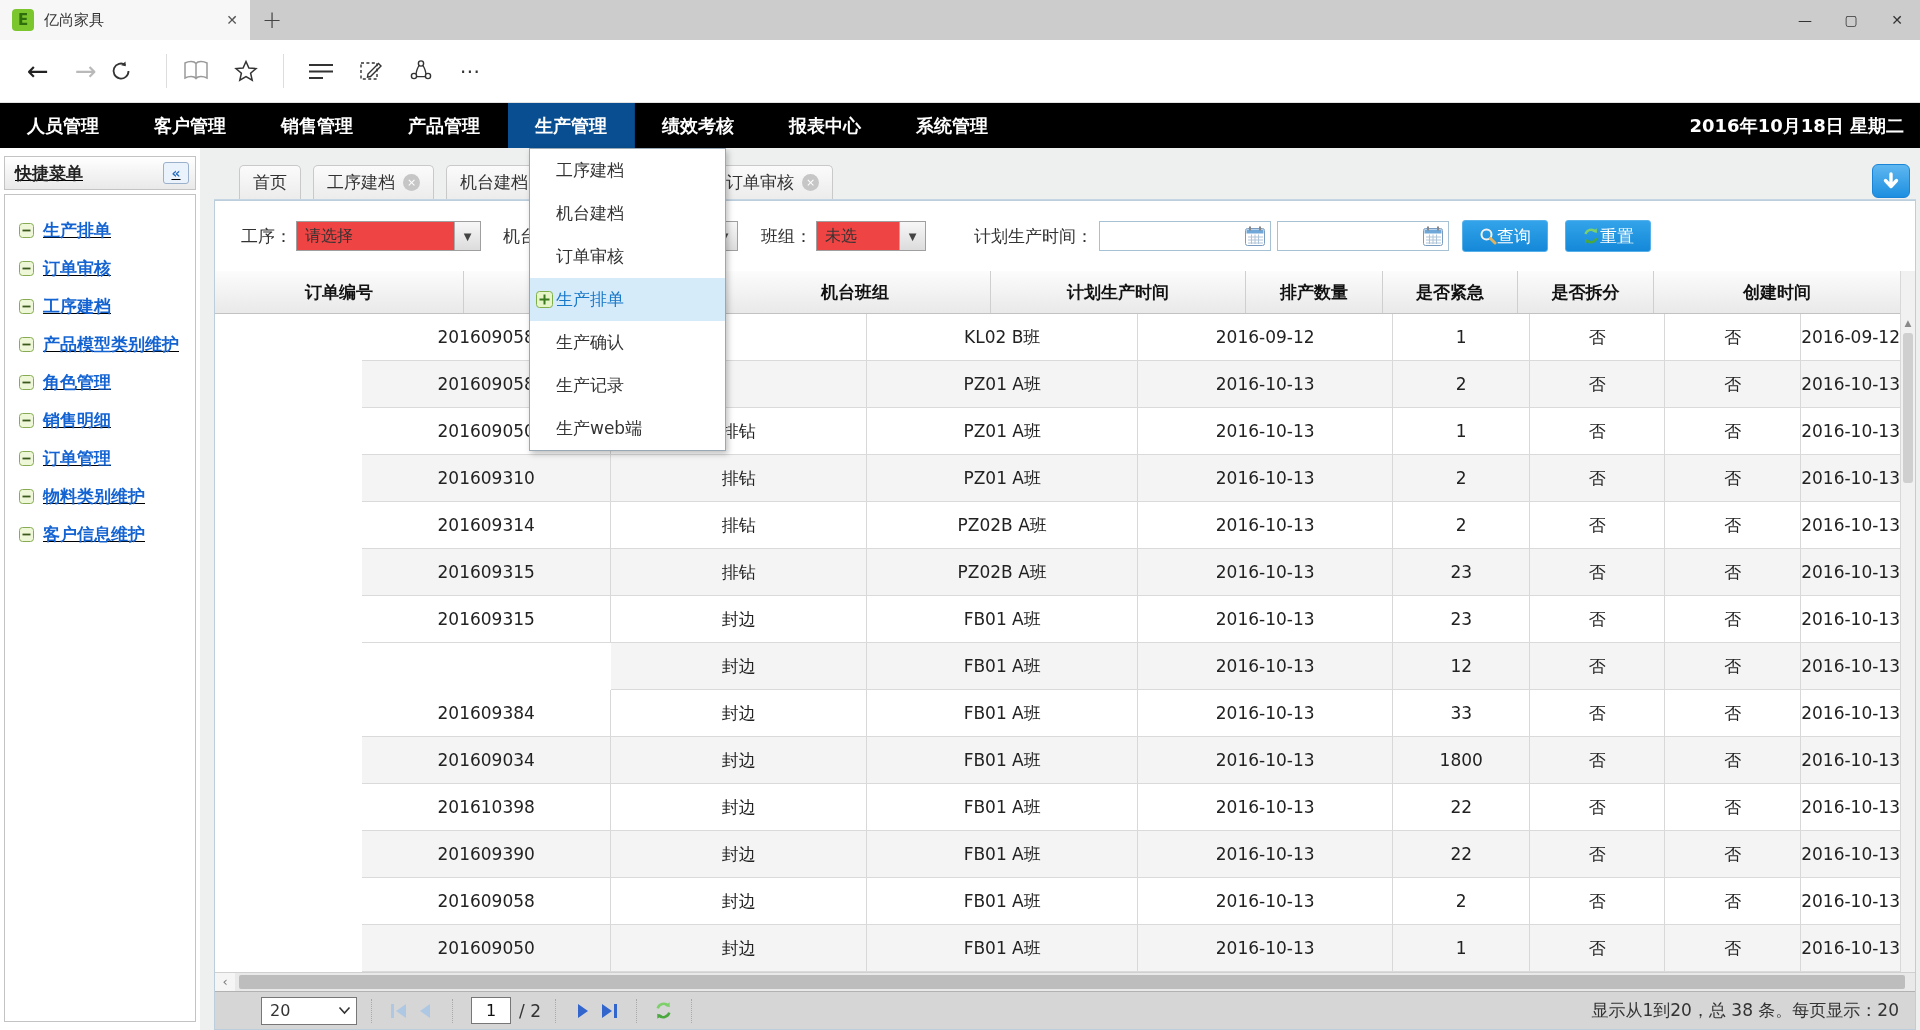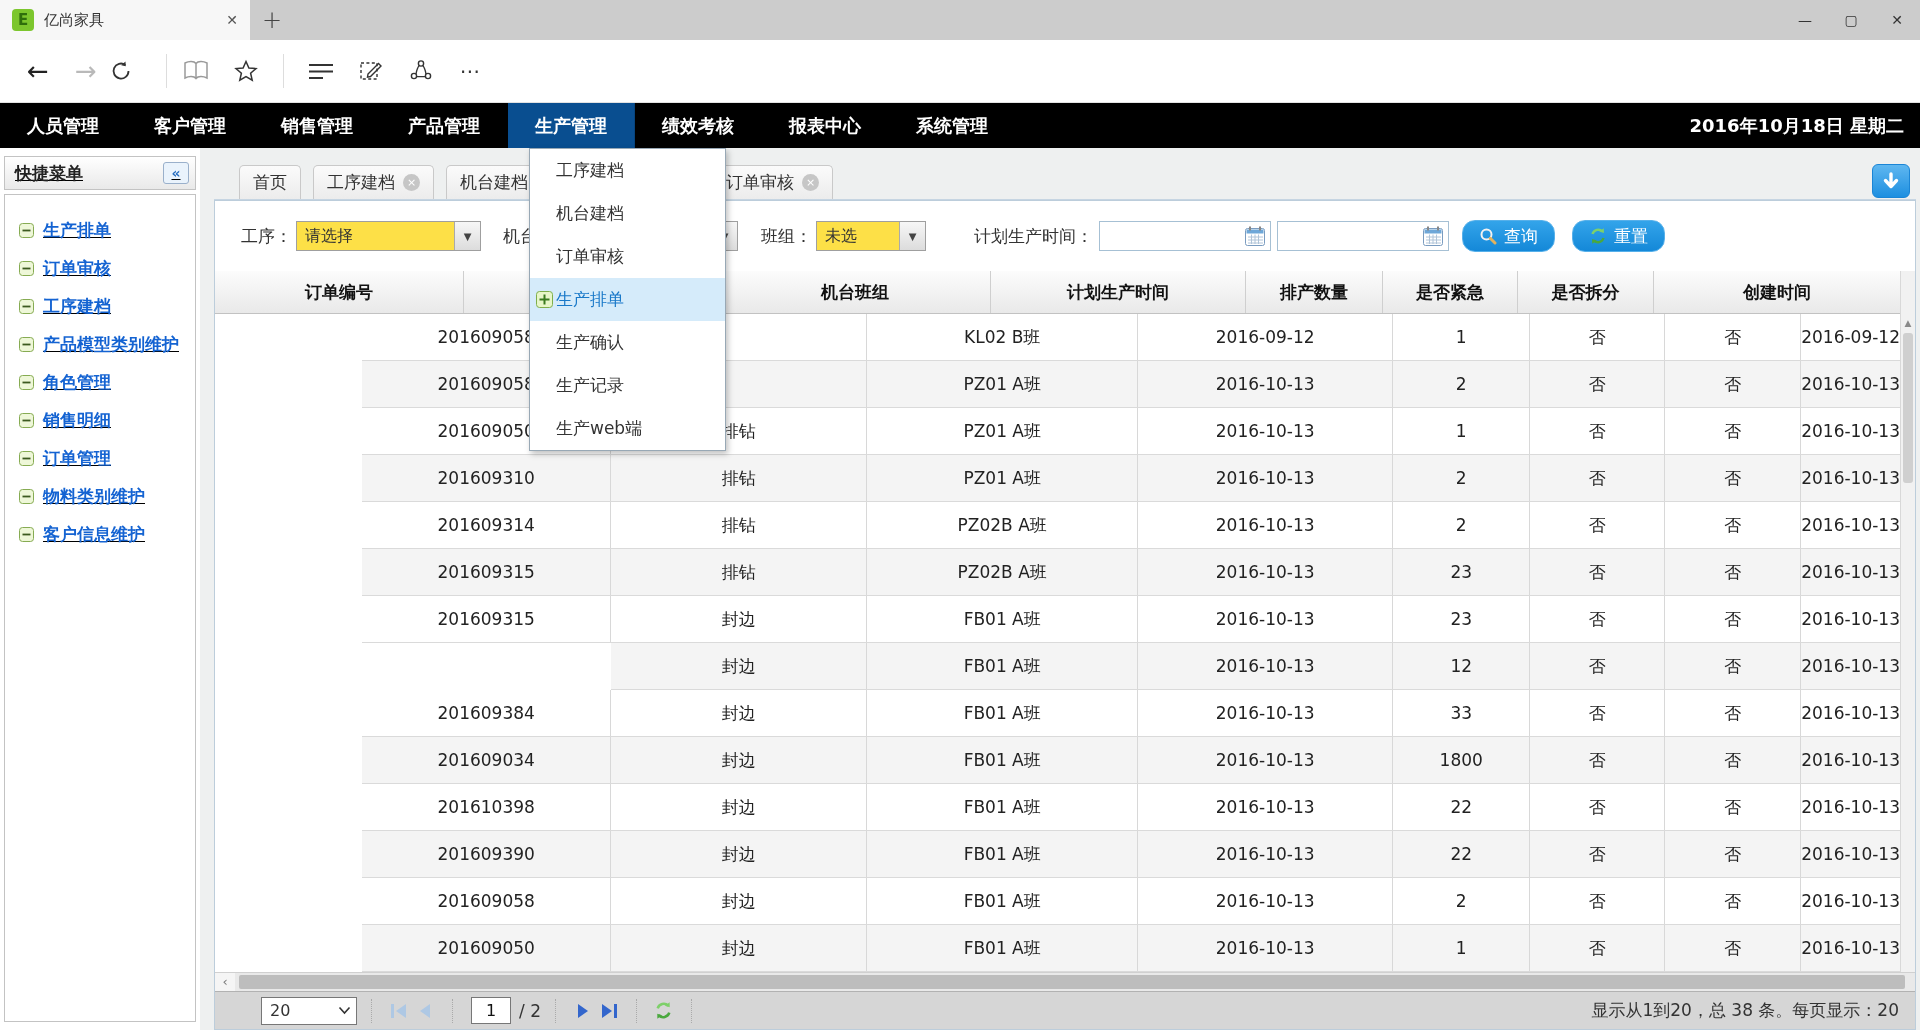--- a/index.html
+++ b/index.html
@@ -53,25 +53,25 @@
   .dtab.active { height:37px; background:#fff; border-top:2px solid #1787d8; margin-bottom:-1px; }
   .tab-close { width:17px; height:17px; border-radius:50%; background:#c6c6c6; color:#fff; font-size:11px; line-height:17px; text-align:center; }
   .dtab.active .tab-close { background:#2d9be8; }
   .tabs-downbtn { position:absolute; right:6px; top:1px; width:38px; height:34px; border-radius:6px; background:linear-gradient(#5fb7f0,#1d8fe0); border:1px solid #1a85d6; display:flex; align-items:center; justify-content:center; }
 
   
   .panel { height:830px; border:1px solid #bccddb; background:#fff; display:flex; flex-direction:column; }
 
   .filter-row { height:70px; display:flex; align-items:center; padding-left:26px; font-size:17px; color:#333; }
   .flabel { white-space:nowrap; }
-  .fselect { height:30px; border:1px solid #9f9f9f; background:#fde047; display:flex; align-items:center; margin-left:4px;gap:40px; }
+  .fselect { height:30px; border:1px solid #9f9f9f; background:#ef4444; display:flex; align-items:center; margin-left:4px;gap:40px; }
   .fselect-val { flex:1; padding-left:8px; font-size:16px; color:#333; }
   .fselect-arrow { width:26px; height:100%; border-left:1px solid #aaa; background:linear-gradient(#f7f7f7,#dcdcdc); display:flex; align-items:center; justify-content:center; font-size:10px; color:#444; }
   .fdate { width:172px; height:30px; border:1px solid #a6c0d4; background:#fff; display:flex; align-items:center; justify-content:flex-end; padding-right:4px; margin-left:6px; }
-  .fbtn { height:32px; border:1px solid #56b0ea; border-radius:13px; background:linear-gradient(#33a4ea,#1488d8); color:#fff; font-size:17px; display:flex; align-items:center; gap:7px; padding:0 16px; }
+  .fbtn { height:32px; border:1px solid #56b0ea; border-radius:3px; background:linear-gradient(#33a4ea,#1488d8); color:#fff; font-size:17px; display:flex; align-items:center; gap:0; padding:0 16px; }
   .w185{width:185px} .w180{width:180px} .w110{width:110px}
   .ml22{margin-left:22px} .ml23{margin-left:23px} .ml48{margin-left:48px} .ml13{margin-left:13px} .ml17{margin-left:17px}
 
   .toolbar-row { height:43px; border-top:1px solid #dcdcdc; border-bottom:1px solid #dcdcdc; display:flex; align-items:center; padding-left:14px; gap:8px; }
   .tb-label { font-size:17px; color:#444; }
   .tb-sep { width:1px; height:22px; border-left:1px dotted #bbb; margin-left:14px; }
 
   
   .grid { flex:1; display:flex; overflow:hidden; }
   .grid-content { flex:1; display:flex; flex-direction:column; }

